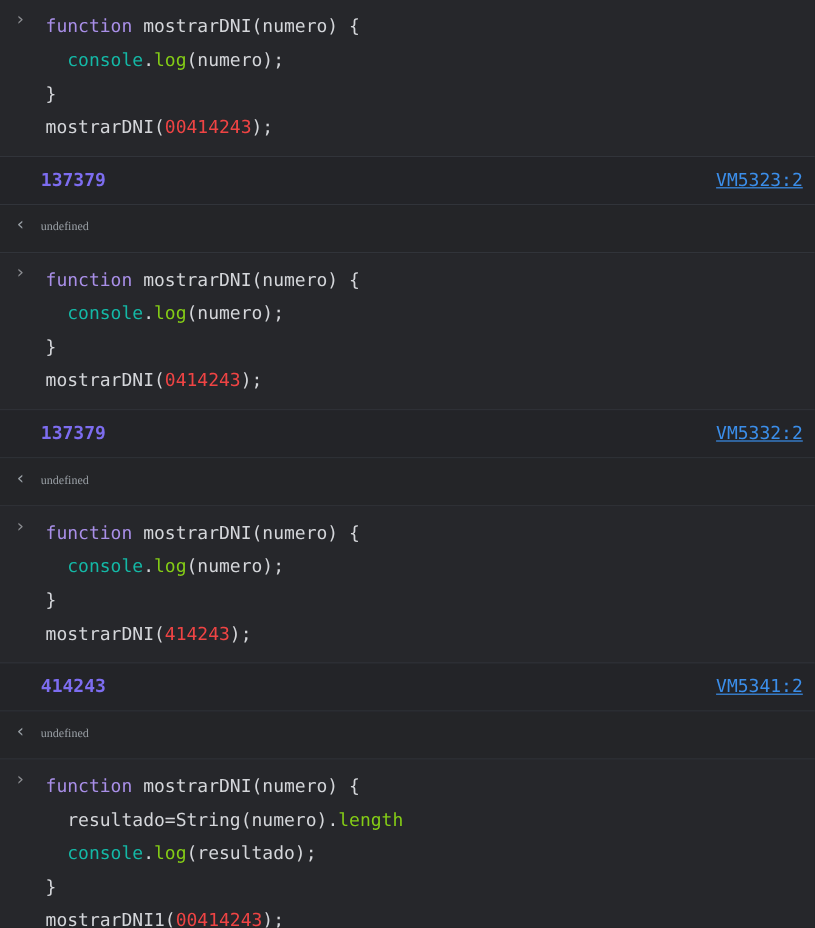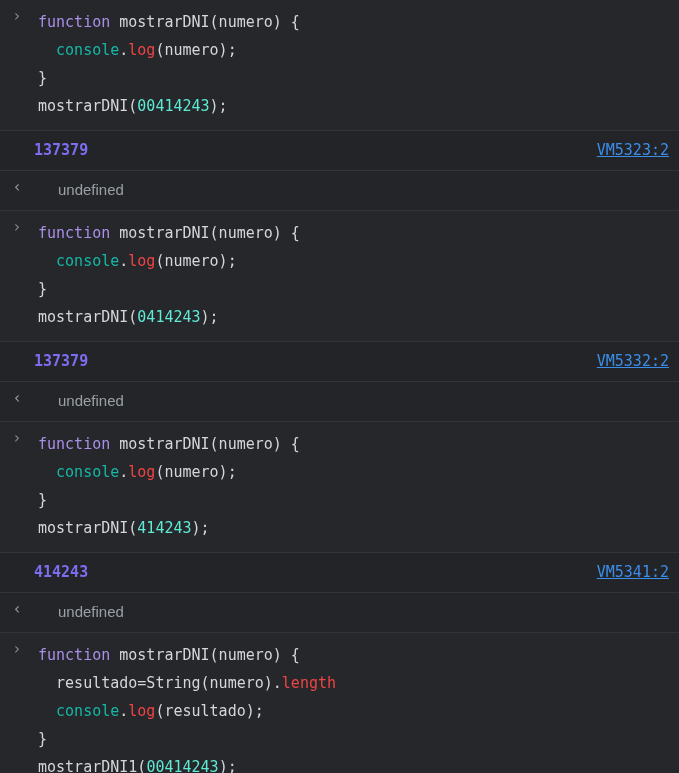--- a/index.html
+++ b/index.html
@@ -67,22 +67,22 @@
     line-height: 28px;
     white-space: pre;
     color: #d6d8dc;
     letter-spacing: 0px;
   }
   .code-line { display: block; height: 28px; }
 
   
   .tok-kw    { color: #a98fe8; }     
   .tok-plain { color: #d4d6da; }     
-  .tok-prop  { color: #ef4444; }     
-  .tok-num   { color: #5eead4; }     
+  .tok-prop  { color: #84cc16; }     
+  .tok-num   { color: #ef4444; }     
   .tok-obj   { color: #14b8a6; }     
 
   
   .outline {
     padding: 0 10px 0 34px;
     line-height: 28px;
     height: 28px;
     display: flex;
     align-items: flex-start;
     justify-content: space-between;
@@ -106,23 +106,22 @@
   
   .resline {
     padding: 0 10px 0 34px;
     line-height: 28px;
     height: 28px;
     display: flex;
     align-items: center;
   }
   .res-value {
     color: #9aa0a6;
-    font-family: Liberation Sans, sans-serif;
-    font-size: 15px;
-    margin-left: 24px;
+    font-family: Liberation Serif, serif;
+    font-size: 10px;
   }
 </style>
 </head>
 <body>
 
 <div id="console">
     <div class="row input-row">
       <div class="gutter">
         <span class="chev chev-in">›</span>
       </div>

